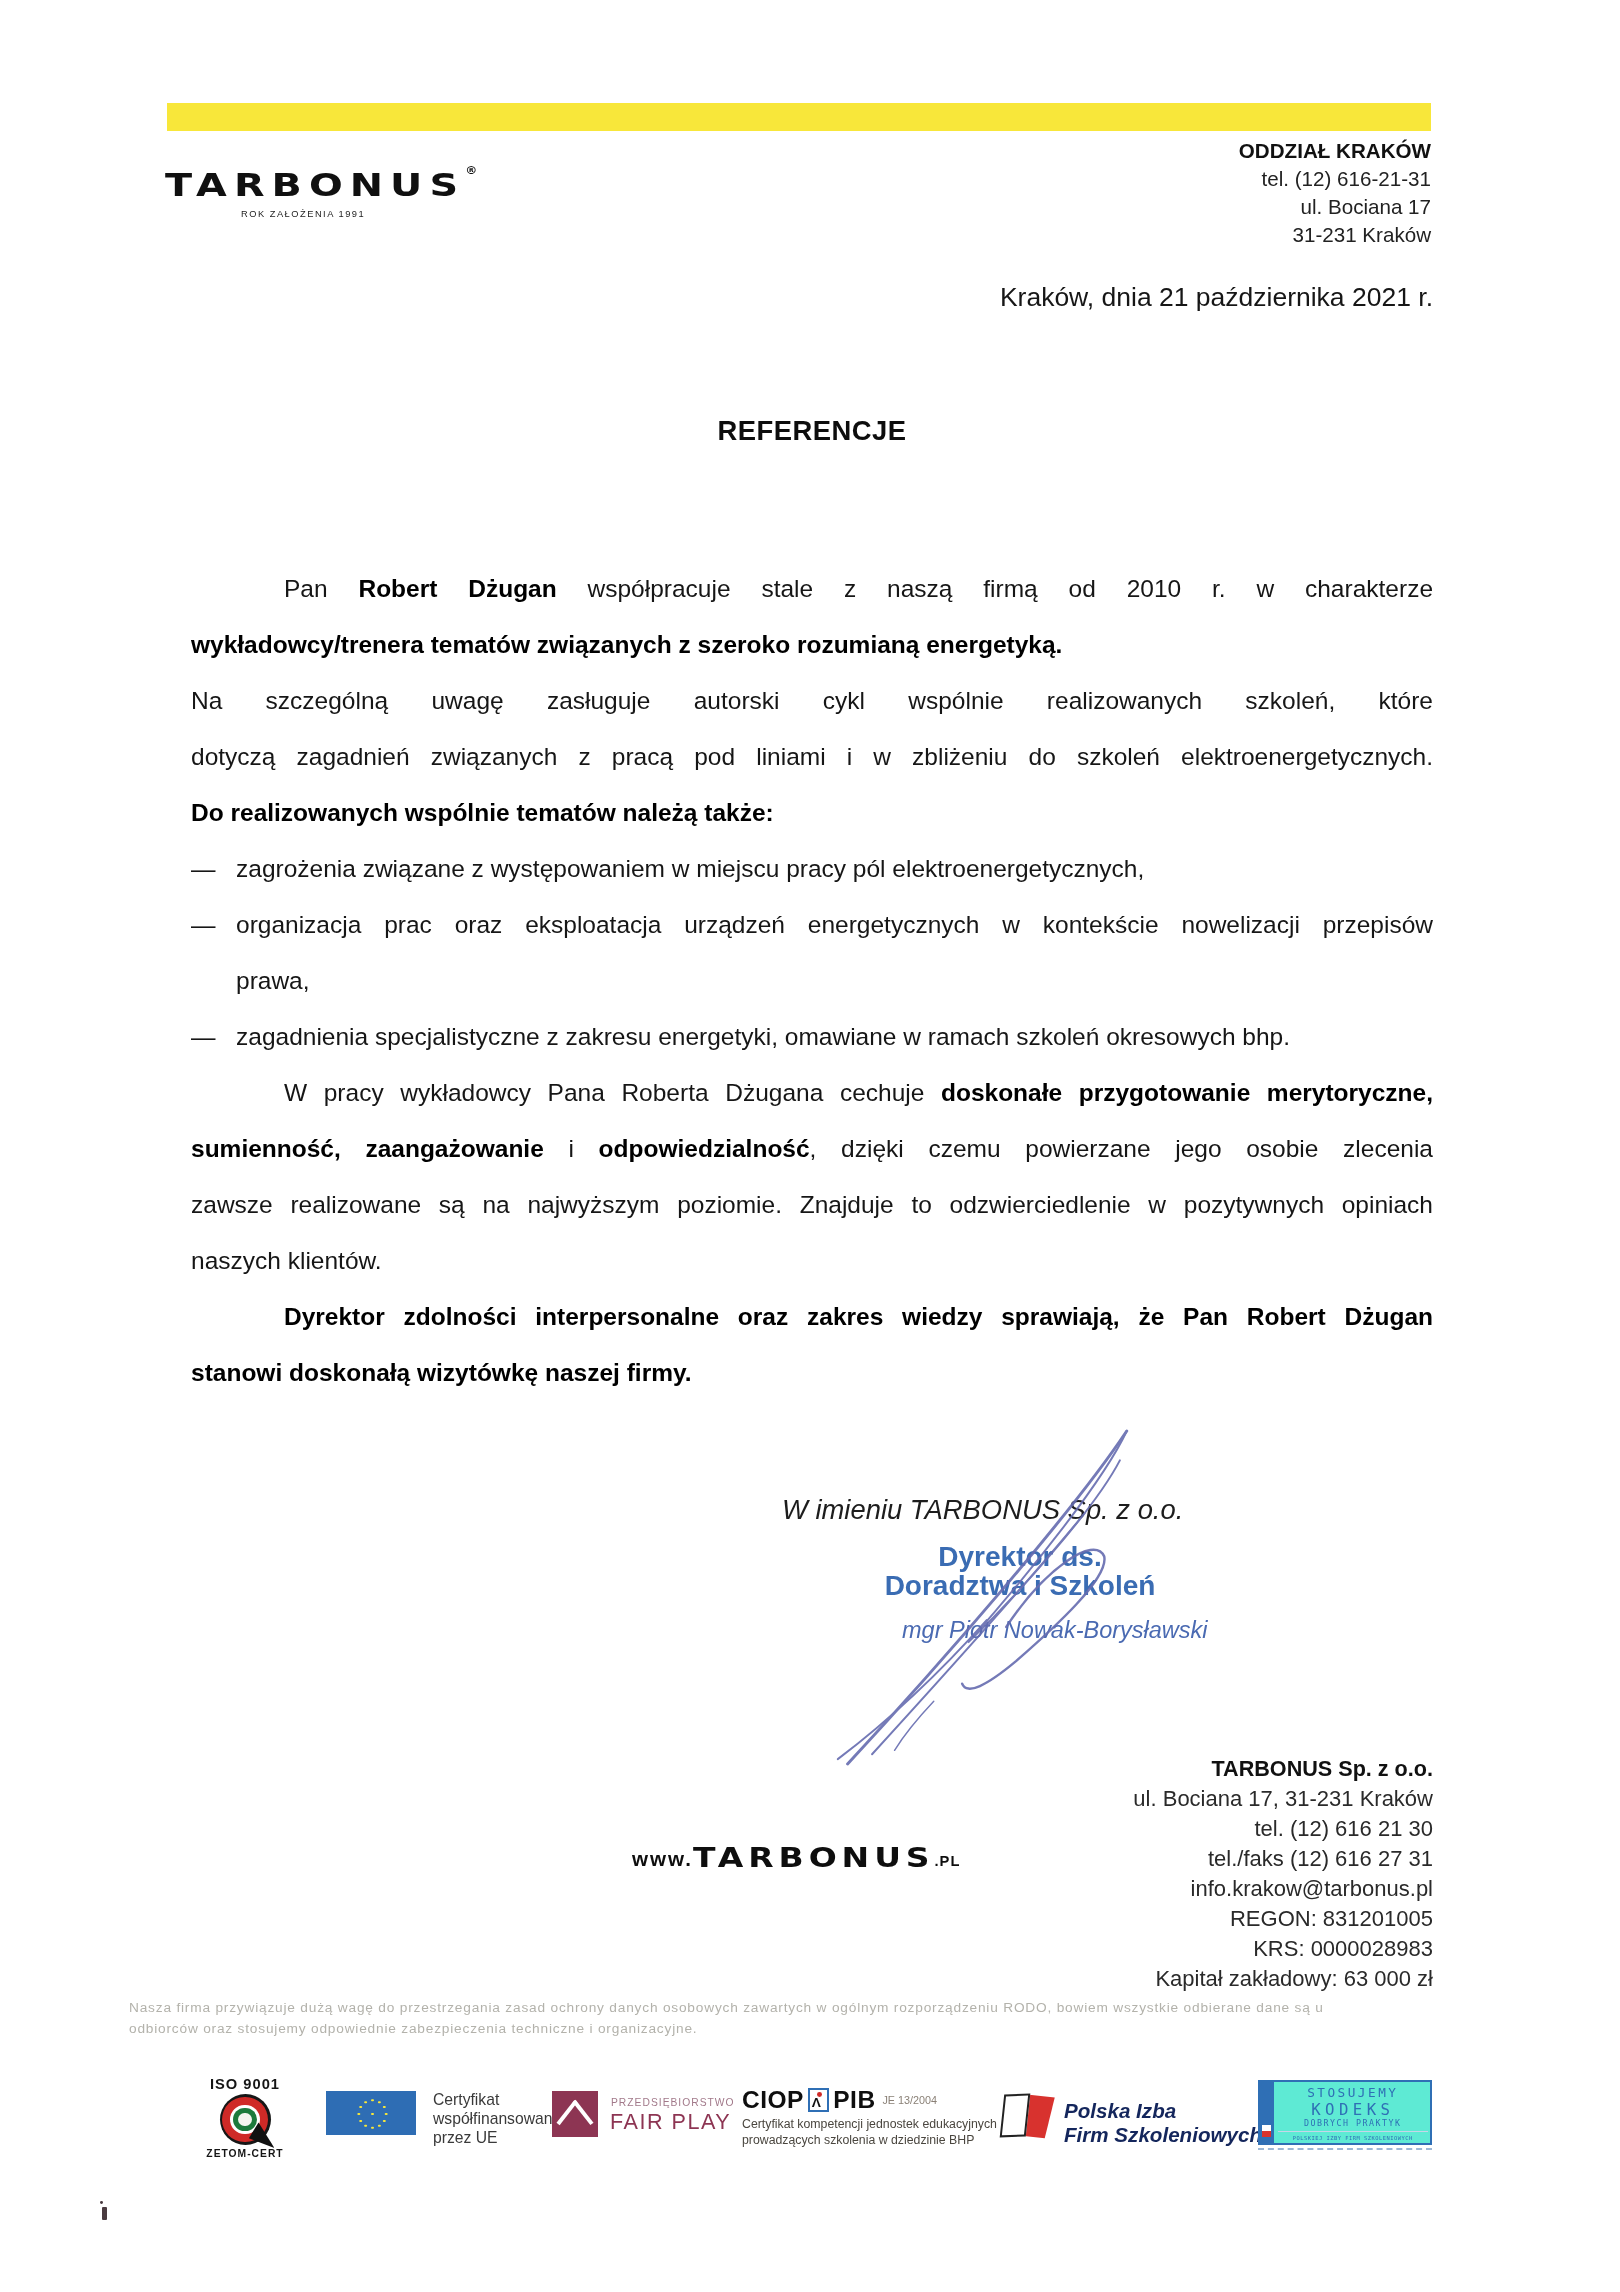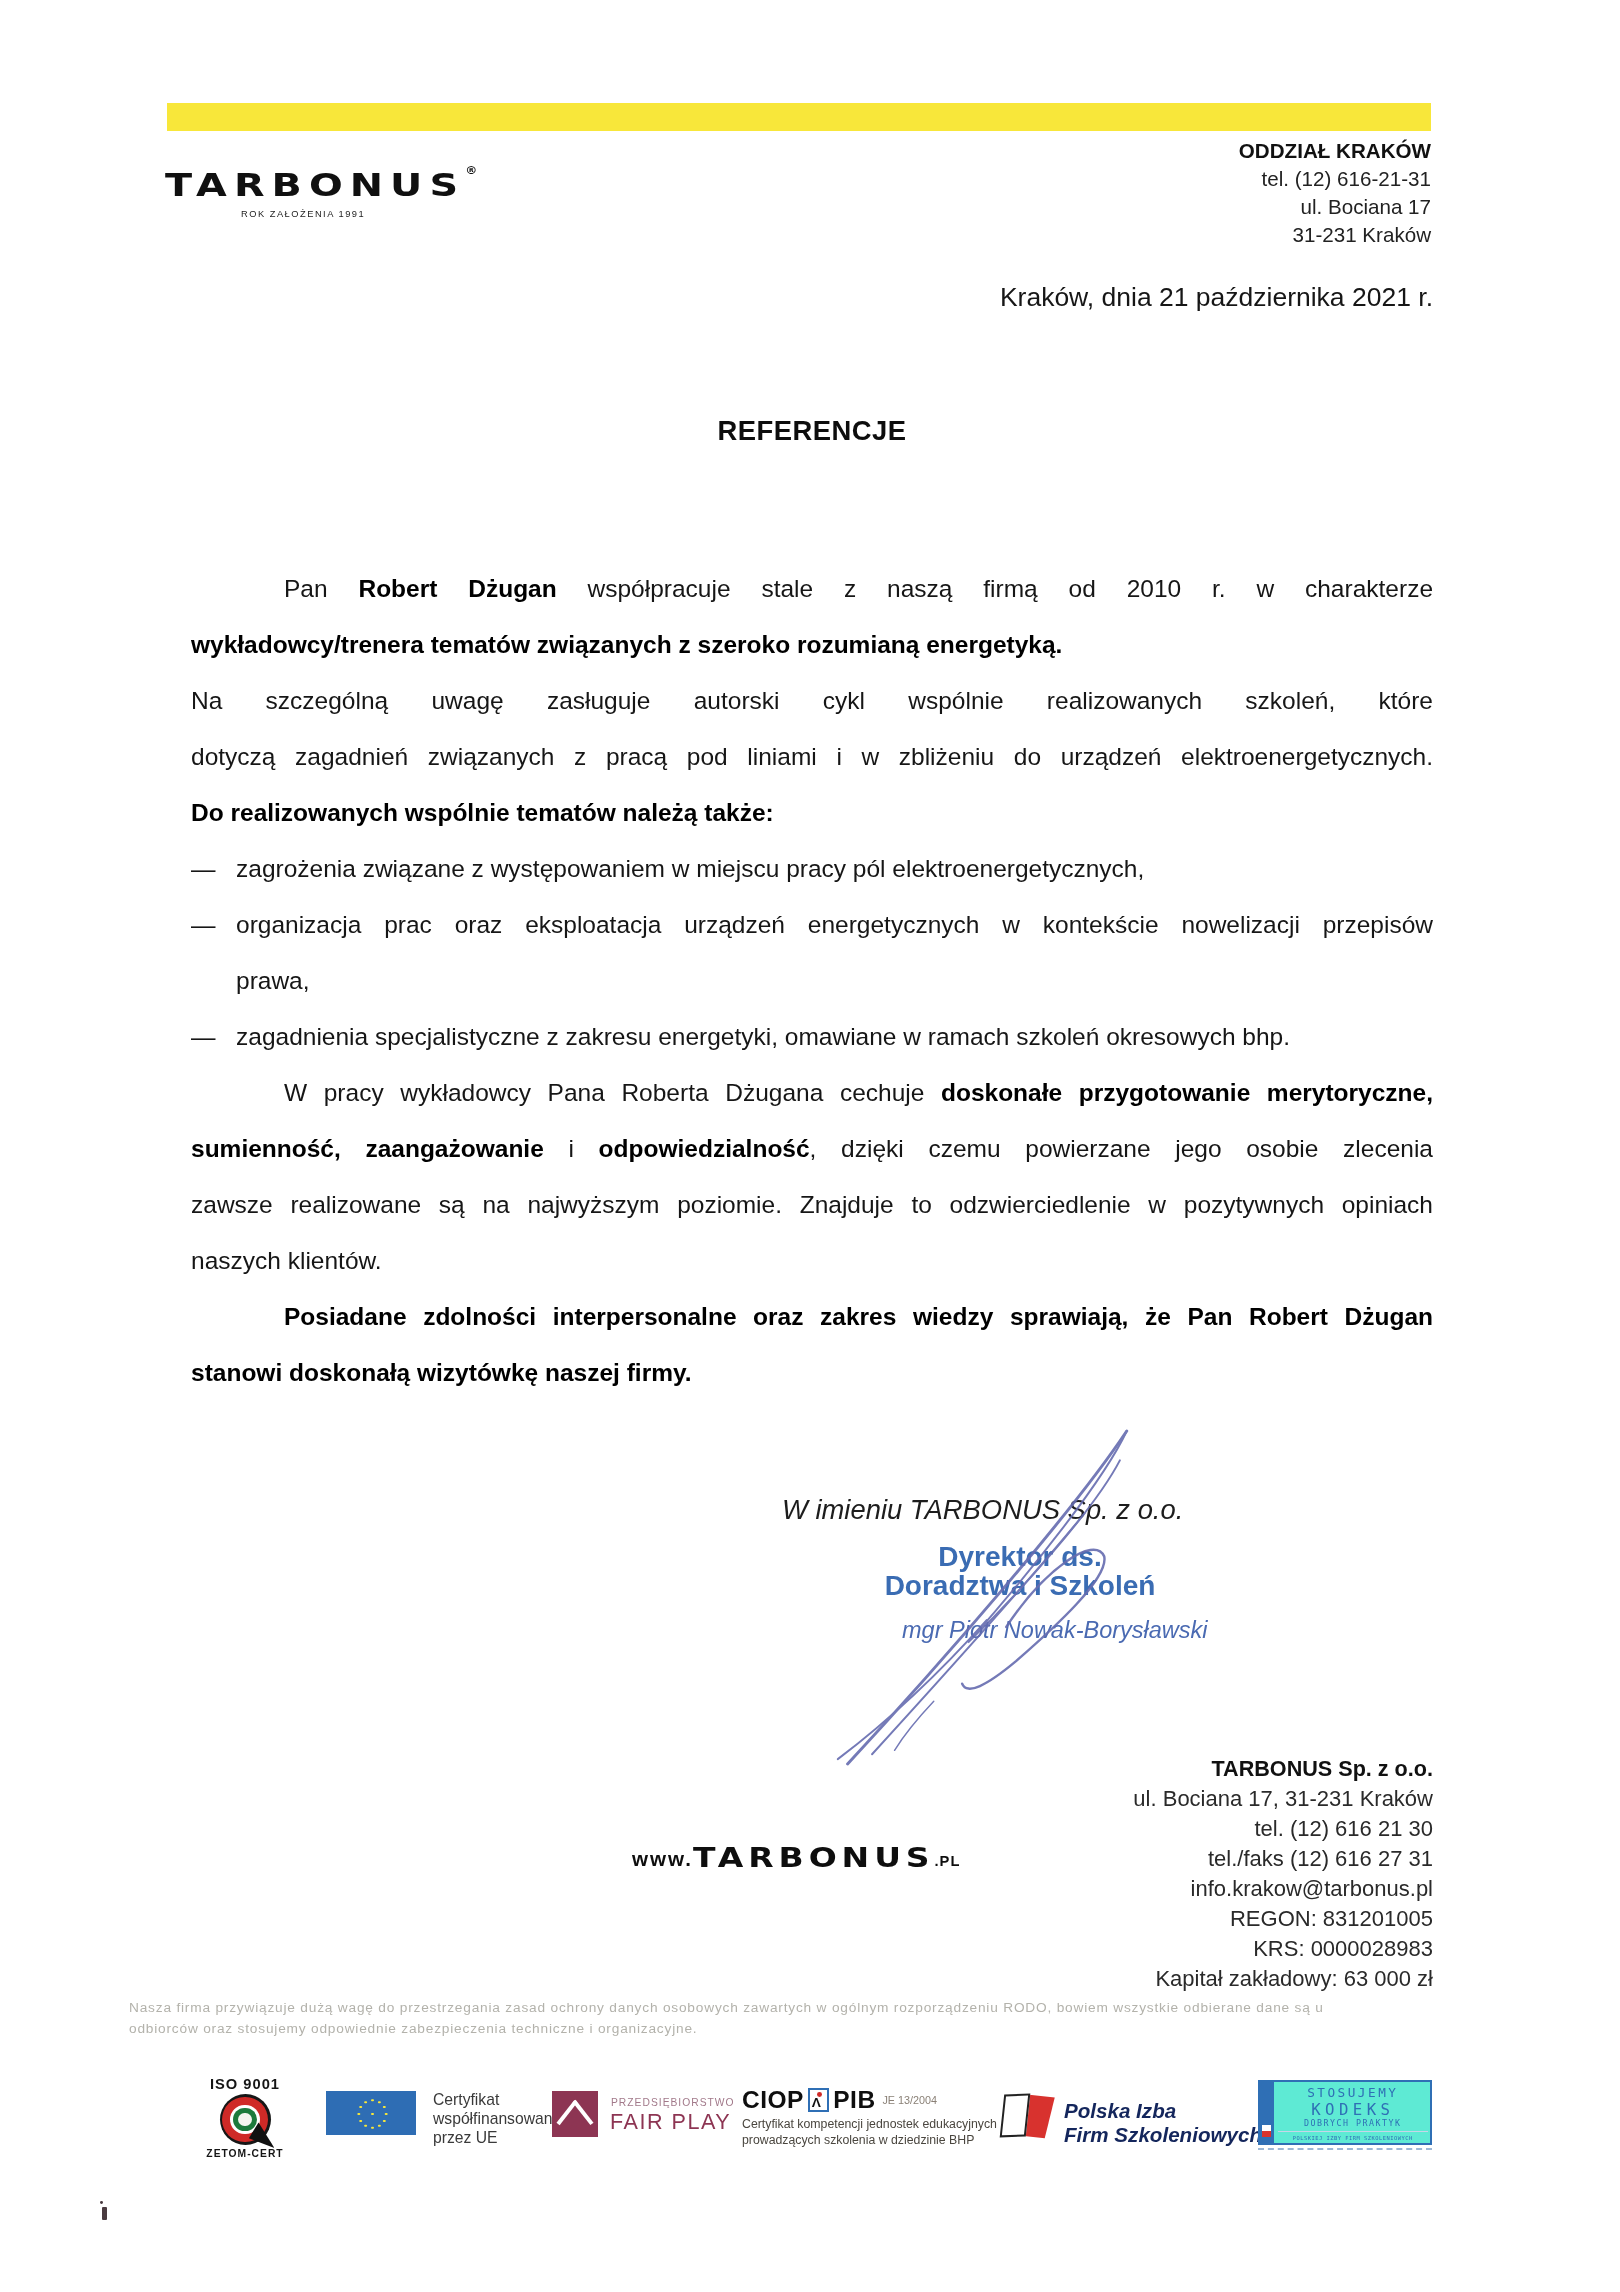--- a/index.html
+++ b/index.html
@@ -122,40 +122,40 @@
   </div>
 
   <div class="dateline">Kraków, dnia 21 października 2021 r.</div>
 
   <div class="doc-title">REFERENCJE</div>
 
   <div class="bodytext" id="bodytext">
       <div class="bline j ind">Pan <b>Robert Dżugan</b> współpracuje stale z naszą firmą od 2010 r. w charakterze</div>
       <div class="bline"><b>wykładowcy/trenera tematów związanych z szeroko rozumianą energetyką.</b></div>
       <div class="bline j">Na szczególną uwagę zasługuje autorski cykl wspólnie realizowanych szkoleń, które</div>
-      <div class="bline j">dotyczą zagadnień związanych z pracą pod liniami i w zbliżeniu do urządzeń elektroenergetycznych.</div>
+      <div class="bline j">dotyczą zagadnień związanych z pracą pod liniami i w zbliżeniu do szkoleń elektroenergetycznych.</div>
       <div class="bline"><b>Do realizowanych wspólnie tematów należą także:</b></div>
       <div class="bline bullet">
         <span class="dash">—</span>
         <span class="btxt">zagrożenia związane z występowaniem w miejscu pracy pól elektroenergetycznych,</span>
       </div>
       <div class="bline bullet">
         <span class="dash">—</span>
         <span class="btxt j2">organizacja prac oraz eksploatacja urządzeń energetycznych w kontekście nowelizacji przepisów</span>
       </div>
       <div class="bline cont">prawa,</div>
       <div class="bline bullet">
         <span class="dash">—</span>
         <span class="btxt">zagadnienia specjalistyczne z zakresu energetyki, omawiane w ramach szkoleń okresowych bhp.</span>
       </div>
       <div class="bline j ind">W pracy wykładowcy Pana Roberta Dżugana cechuje <b>doskonałe przygotowanie merytoryczne,</b></div>
       <div class="bline j"><b>sumienność, zaangażowanie</b> i <b>odpowiedzialność</b>, dzięki czemu powierzane jego osobie zlecenia</div>
       <div class="bline j">zawsze realizowane są na najwyższym poziomie. Znajduje to odzwierciedlenie w pozytywnych opiniach</div>
       <div class="bline">naszych klientów.</div>
-      <div class="bline j ind"><b>Posiadane zdolności interpersonalne oraz zakres wiedzy sprawiają, że Pan Robert Dżugan</b></div>
+      <div class="bline j ind"><b>Dyrektor zdolności interpersonalne oraz zakres wiedzy sprawiają, że Pan Robert Dżugan</b></div>
       <div class="bline"><b>stanowi doskonałą wizytówkę naszej firmy.</b></div>
     </div>
 
   <div class="onbehalf">W imieniu TARBONUS Sp. z o.o.</div>
   <div class="stamp">
     <div>Dyrektor ds.</div>
     <div>Doradztwa i Szkoleń</div>
   </div>
   <div class="signer">mgr Piotr Nowak-Borysławski</div>
 

